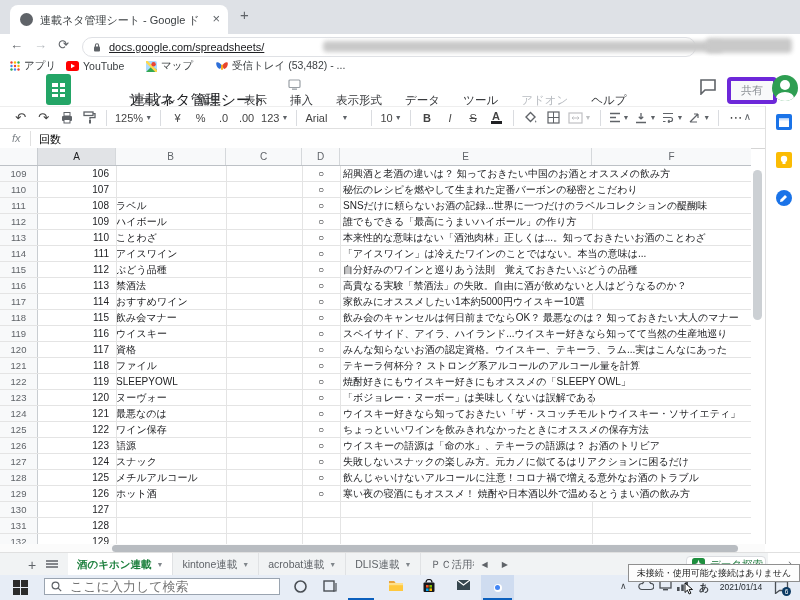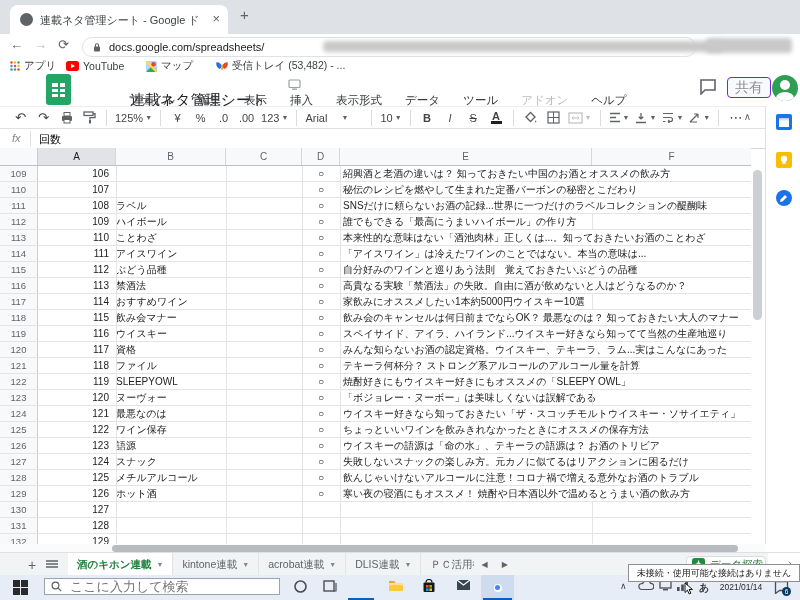--- a/index.html
+++ b/index.html
@@ -12,38 +12,38 @@
   #activetab{position:absolute;left:10px;top:5px;width:218px;height:29px;background:#fff;border-radius:8px 8px 0 0;}
   #tabfavicon{position:absolute;left:10px;top:8px;width:13px;height:13px;border-radius:50%;background:#5f6368;}
   #tabtitle{position:absolute;left:30px;top:8px;width:158px;height:14px;font-size:11px;color:#3c4043;overflow:hidden;white-space:nowrap;}
   #tabclose{position:absolute;right:8px;top:6px;font-size:13px;color:#5f6368;cursor:default;}
   #newtab{position:absolute;left:240px;top:6px;font-size:15px;color:#5f6368;}
 
   
   #navbar{position:absolute;left:0;top:34px;width:800px;height:24px;background:#fff;}
   .navbtn{position:absolute;top:3px;font-size:13px;color:#5f6368;}
   #omnibox{position:absolute;left:82px;top:3px;width:612px;height:18px;border:1px solid #dfe1e5;border-radius:10px;background:#fff;}
-  #urltext{position:absolute;left:26px;top:3px;font-size:11px;color:#202124;}
+  #urltext{position:absolute;left:26px;top:3px;font-size:11px;color:#202124;text-decoration:underline;}
   .blurredblock{background:#c9c9c9;filter:blur(2px);border-radius:4px;}
 
   
   #bookmarks{position:absolute;left:0;top:58px;width:800px;height:16px;background:#fff;border-bottom:1px solid #f0f0f0;}
   .bm{position:absolute;top:1px;height:14px;display:flex;align-items:center;gap:4px;font-size:10.5px;color:#3c4043;white-space:nowrap;}
 
   
   #sheetsheader{position:absolute;left:0;top:74px;width:800px;height:32px;background:#fff;}
   #sheetslogo{position:absolute;left:46px;top:0px;width:25px;height:31px;background:#23a566;border-radius:3px;}
   #sheetslogo .cellgrid{position:absolute;left:6px;top:9px;width:13px;height:14px;background:#fff;}
   #sheetslogo .cellgrid i{position:absolute;background:#23a566;}
   #doctitle{position:absolute;left:130px;top:1px;font-size:15px;color:#202124;white-space:nowrap;margin-top:16px;}
   #screenicon{position:absolute;left:288px;top:5px;}
   #menubar{position:absolute;left:128px;top:19px;display:flex;gap:23px;font-size:11.5px;color:#333538;}
   #menubar .dim{color:#b7bbc0;}
   #commenticon{position:absolute;left:699px;top:4px;}
-  #sharebtn{position:absolute;left:727px;top:3px;width:42px;height:19px;background:#f8f9fa;border:1px solid #6d28d9;border-radius:4px;font-size:14px;color:#8a8f94;text-align:center;line-height:19px;}
+  #sharebtn{position:absolute;left:727px;top:3px;width:42px;height:19px;background:#f8f9fa;border:4px solid #6d28d9;border-radius:4px;font-size:11px;color:#8a8f94;text-align:center;line-height:19px;}
   #avatar{position:absolute;left:772px;top:1px;width:26px;height:26px;border-radius:50%;background:#2e9e52;overflow:hidden;}
   #avatar .head{position:absolute;left:8px;top:5px;width:10px;height:10px;border-radius:50%;background:#fff;}
   #avatar .body{position:absolute;left:4px;top:17px;width:18px;height:12px;border-radius:50%;background:#fff;}
 
   
   #toolbar{position:absolute;left:0;top:106px;width:765px;height:23px;background:#fff;border-top:1px solid #eee;border-bottom:1px solid #e0e0e0;display:flex;align-items:center;padding-left:12px;box-sizing:border-box;gap:6px;}
   .ti{display:flex;align-items:center;justify-content:center;min-width:17px;height:18px;font-size:11px;color:#444;white-space:nowrap;}
   .ti.glyph{font-size:13px;}
   .tsep{width:1px;height:16px;background:#dadce0;margin:0 2px;}
   .caret{font-size:7px;color:#5f6368;margin-left:2px;}

